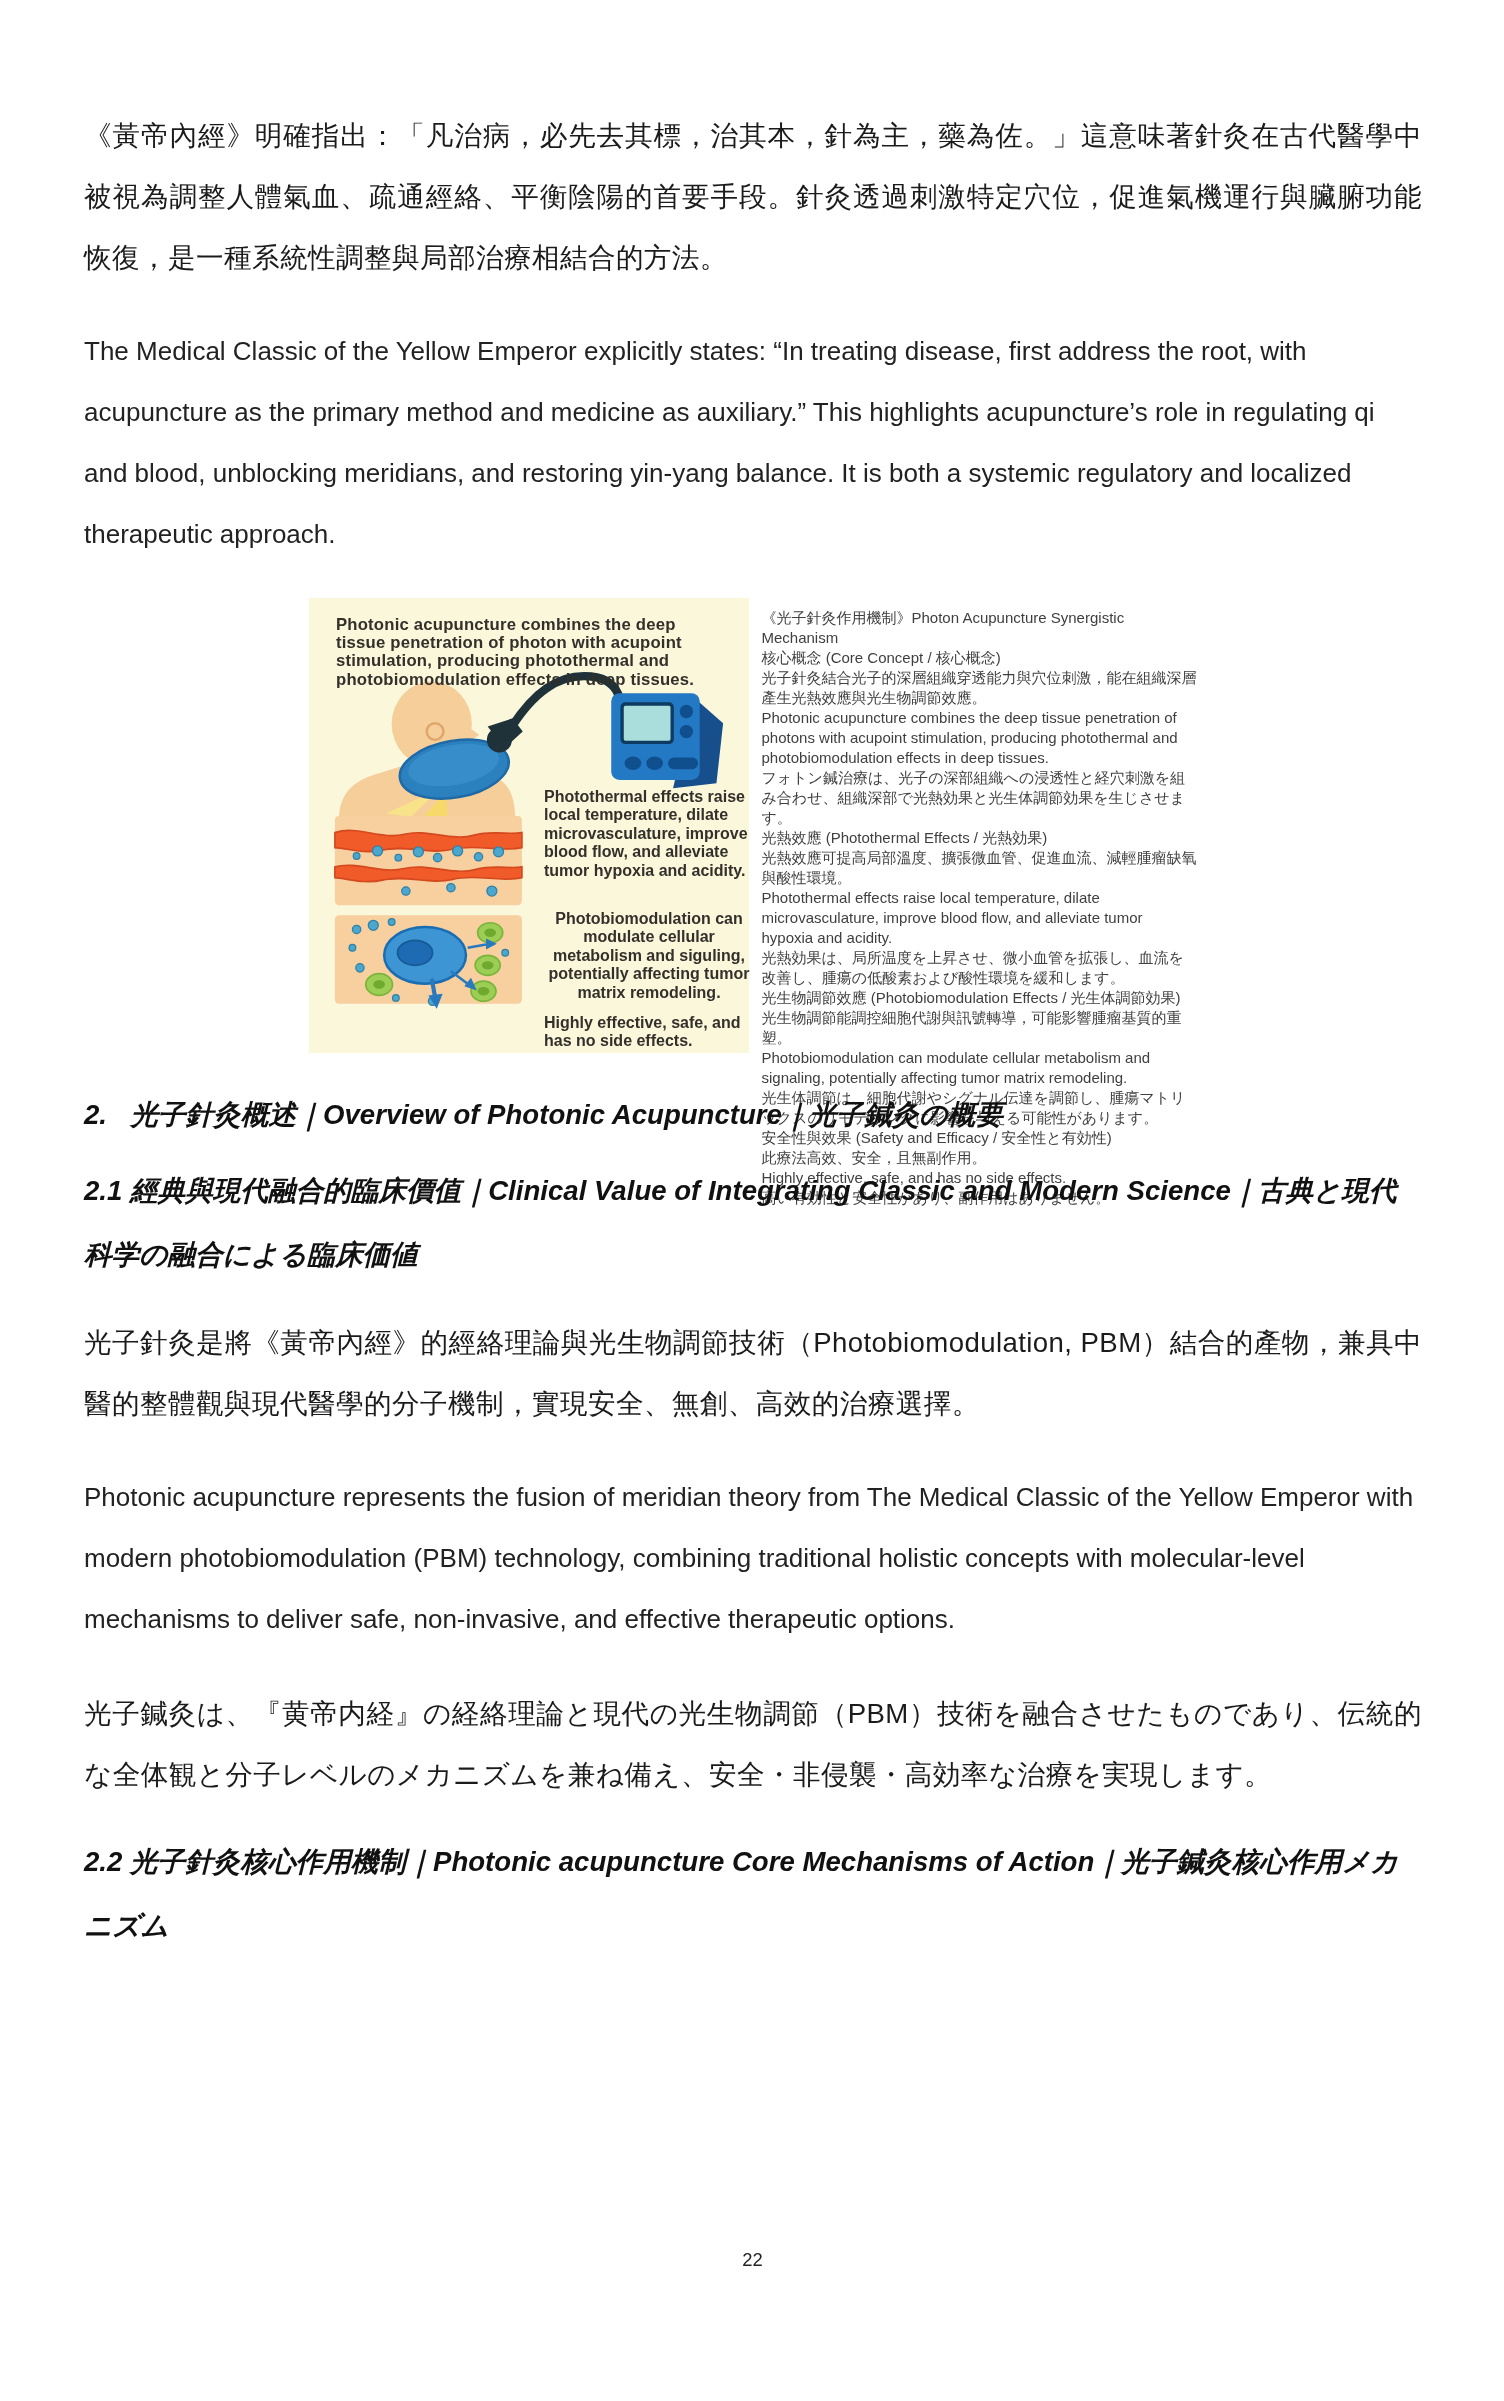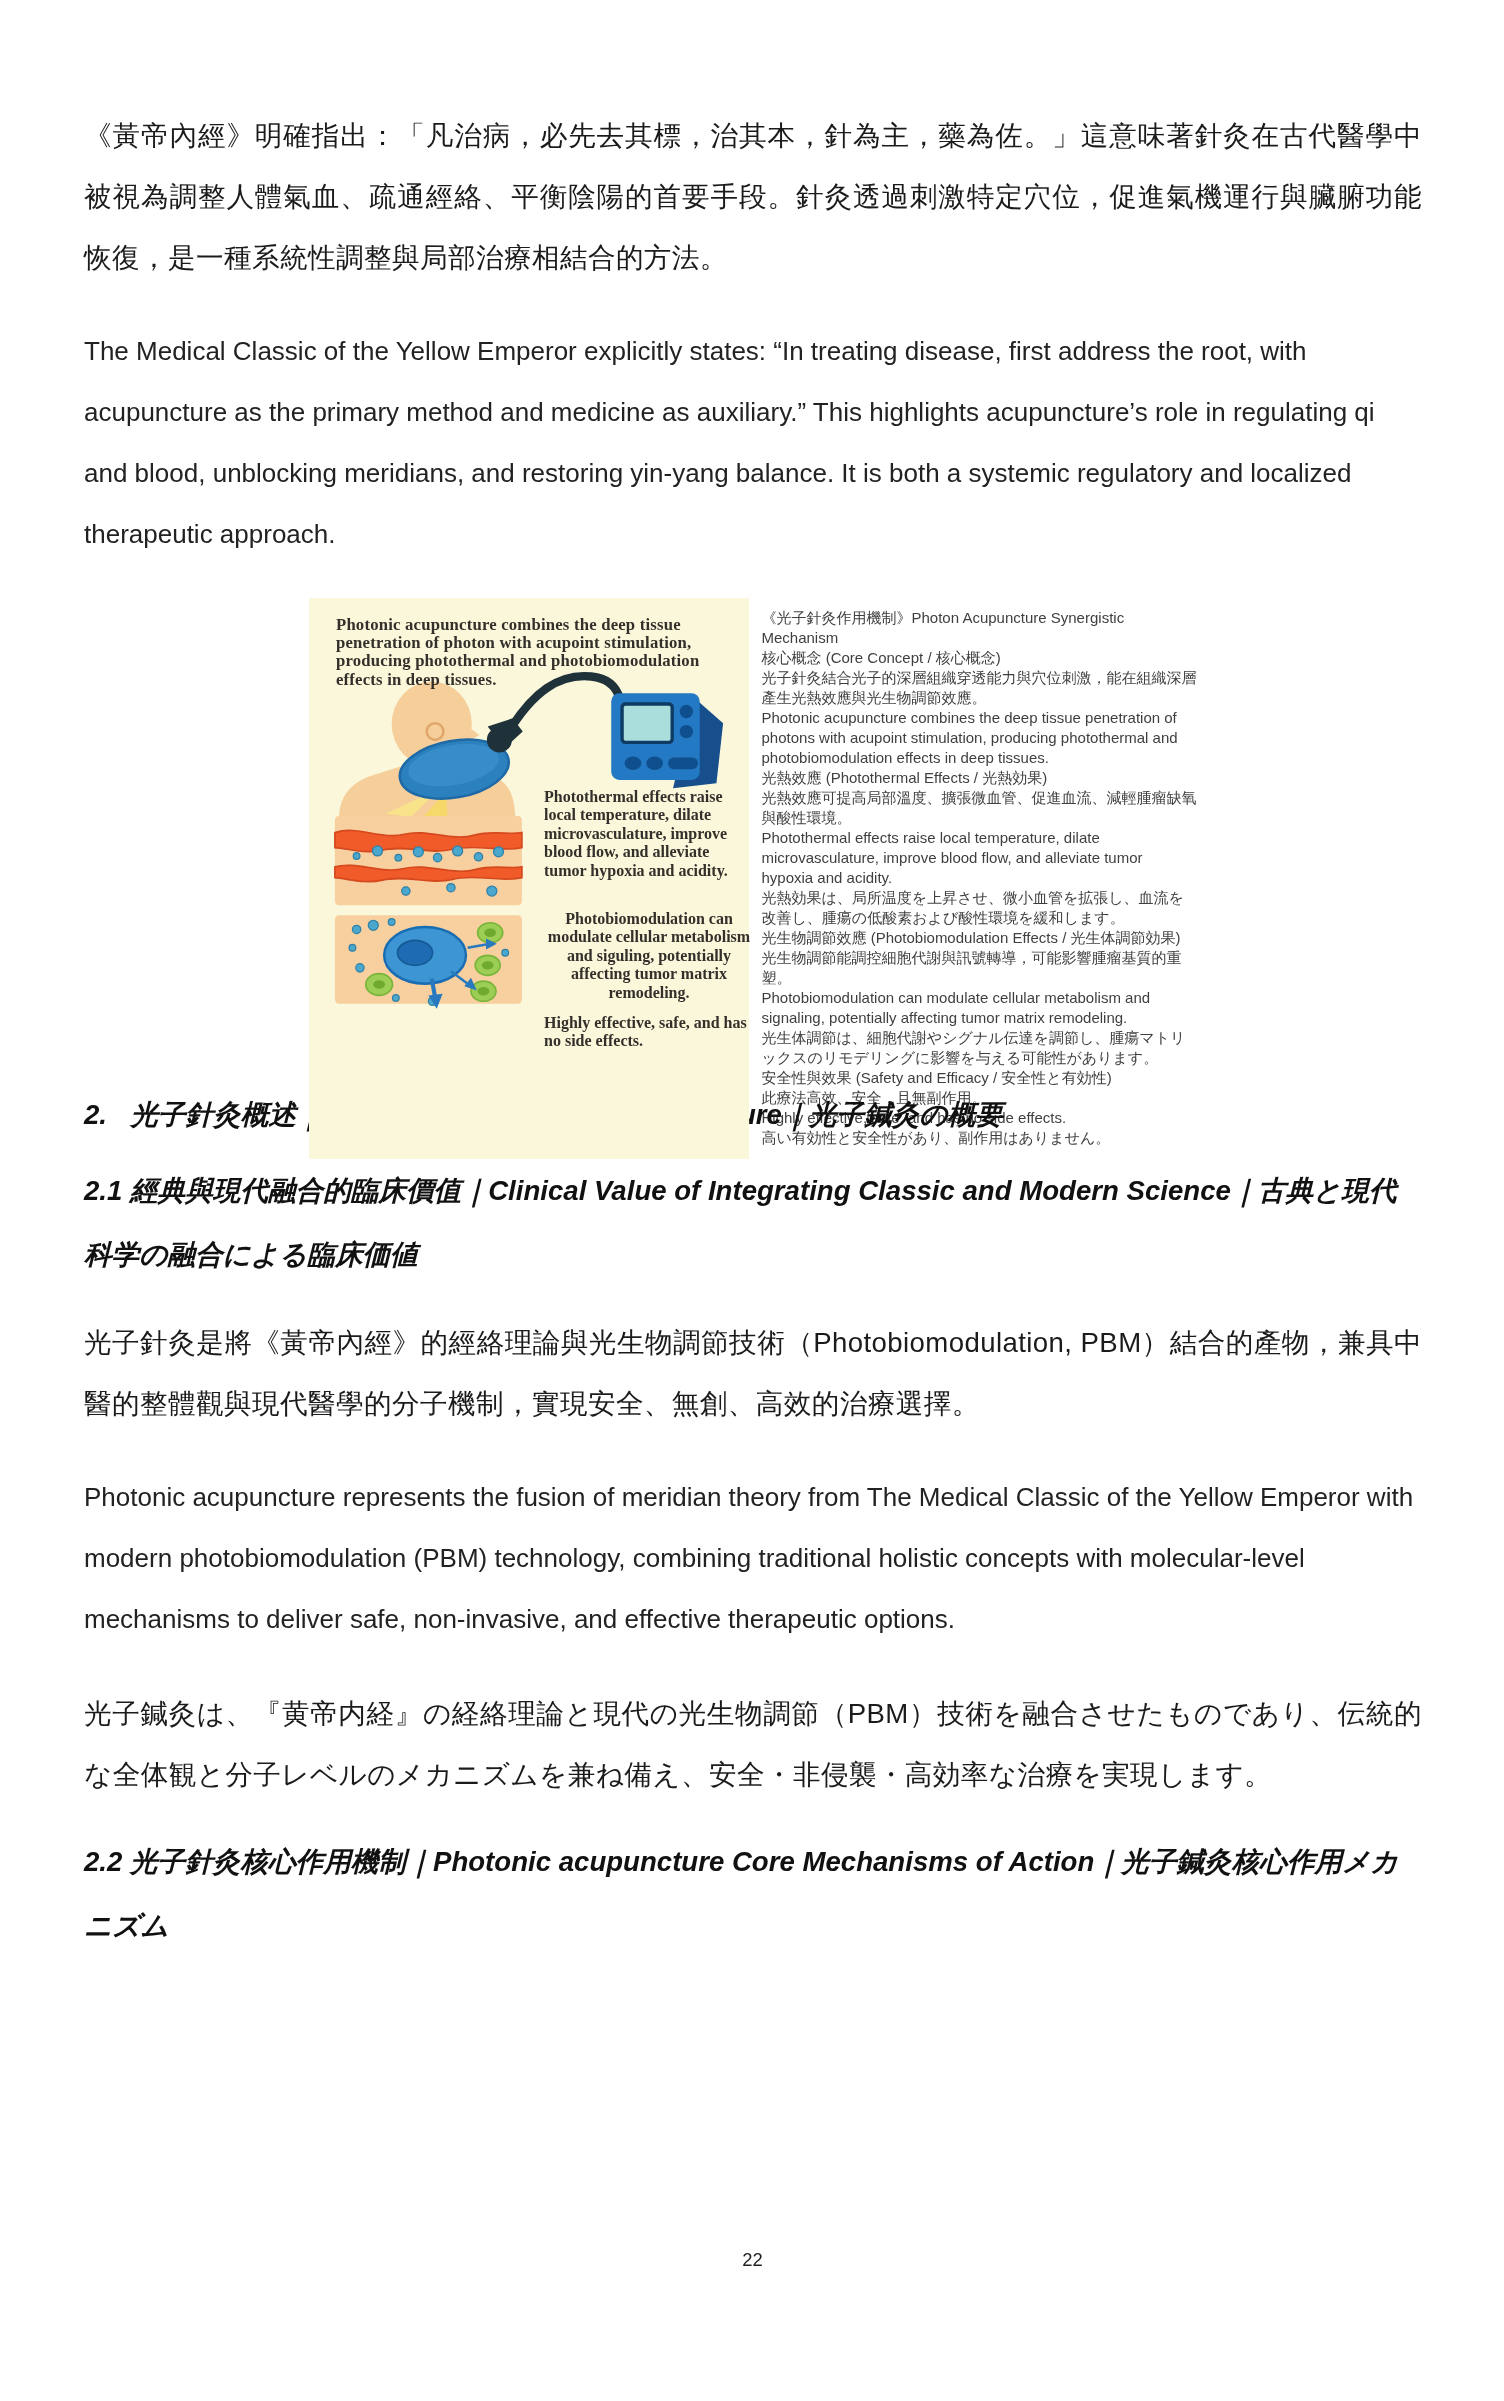--- a/index.html
+++ b/index.html
@@ -45,24 +45,23 @@
 
   
   .figure {
     margin: 22px 0 0 225px;
     width: 888px; height: 455px;
     display: flex;
     gap: 12.5px;
   }
   .fig-left {
     position: relative;
-    width: 440px; height: 561px;
+    width: 440px; height: 455px;
     background: #FAF7DB;
     flex: 0 0 auto;
-    font-family: Liberation Serif, serif;
   }
   .fig-left svg { position: absolute; left: 0; top: 0; }
   .fig-title {
     position: absolute; left: 27px; top: 17.5px; width: 381px;
     font-size: 16.7px; font-weight: 700; line-height: 18.4px;
     color: #33302b; letter-spacing: 0.2px;
   }
   .fig-caption {
     position: absolute; left: 235px; width: 210px;
     font-size: 16px; font-weight: 700; line-height: 18.4px;
@@ -204,20 +203,21 @@
       <div class="fig-title">Photonic acupuncture combines the deep tissue penetration of photon with acupoint stimulation, producing photothermal and photobiomodulation effects in deep tissues.</div>
       <div class="fig-caption cap-1">Photothermal effects raise local temperature, dilate microvasculature, improve blood flow, and alleviate tumor hypoxia and acidity.</div>
       <div class="fig-caption cap-2">Photobiomodulation can modulate cellular metabolism and siguling, potentially affecting tumor matrix remodeling.</div>
       <div class="fig-caption cap-3">Highly effective, safe, and has no side effects.</div>
     </div>
     <div class="fig-right">
       <div class="fig-line">《光子針灸作用機制》Photon Acupuncture Synergistic Mechanism</div>
       <div class="fig-line">核心概念 (Core Concept / 核心概念)</div>
       <div class="fig-line">光子針灸結合光子的深層組織穿透能力與穴位刺激，能在組織深層產生光熱效應與光生物調節效應。</div>
       <div class="fig-line">Photonic acupuncture combines the deep tissue penetration of photons with acupoint stimulation, producing photothermal and photobiomodulation effects in deep tissues.</div>
+      <div class="fig-line">フォトン鍼治療は、光子の深部組織への浸透性と経穴刺激を組み合わせ、組織深部で光熱効果と光生体調節効果を生じさせます。</div>
       <div class="fig-line">光熱效應 (Photothermal Effects / 光熱効果)</div>
       <div class="fig-line">光熱效應可提高局部溫度、擴張微血管、促進血流、減輕腫瘤缺氧與酸性環境。</div>
       <div class="fig-line">Photothermal effects raise local temperature, dilate microvasculature, improve blood flow, and alleviate tumor hypoxia and acidity.</div>
       <div class="fig-line">光熱効果は、局所温度を上昇させ、微小血管を拡張し、血流を改善し、腫瘍の低酸素および酸性環境を緩和します。</div>
       <div class="fig-line">光生物調節效應 (Photobiomodulation Effects / 光生体調節効果)</div>
       <div class="fig-line">光生物調節能調控細胞代謝與訊號轉導，可能影響腫瘤基質的重塑。</div>
       <div class="fig-line">Photobiomodulation can modulate cellular metabolism and signaling, potentially affecting tumor matrix remodeling.</div>
       <div class="fig-line">光生体調節は、細胞代謝やシグナル伝達を調節し、腫瘍マトリックスのリモデリングに影響を与える可能性があります。</div>
       <div class="fig-line">安全性與效果 (Safety and Efficacy / 安全性と有効性)</div>
       <div class="fig-line">此療法高效、安全，且無副作用。</div>

